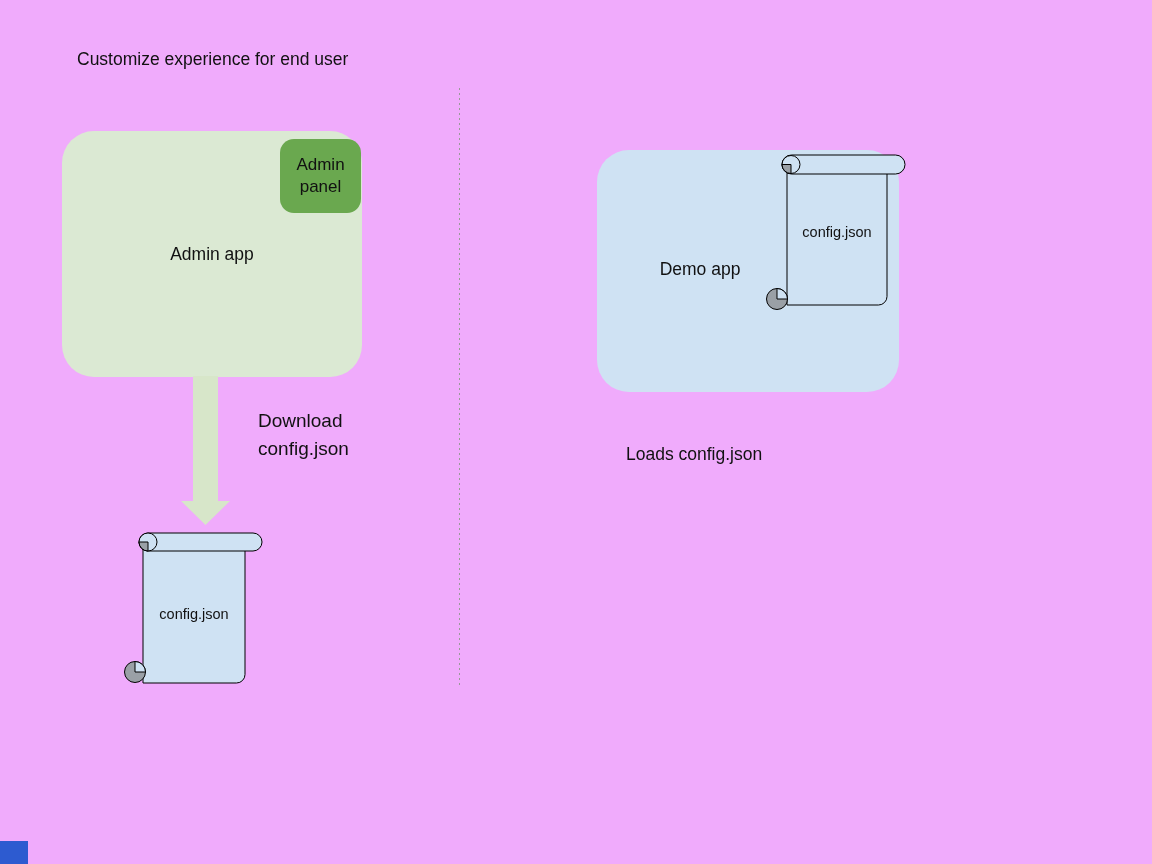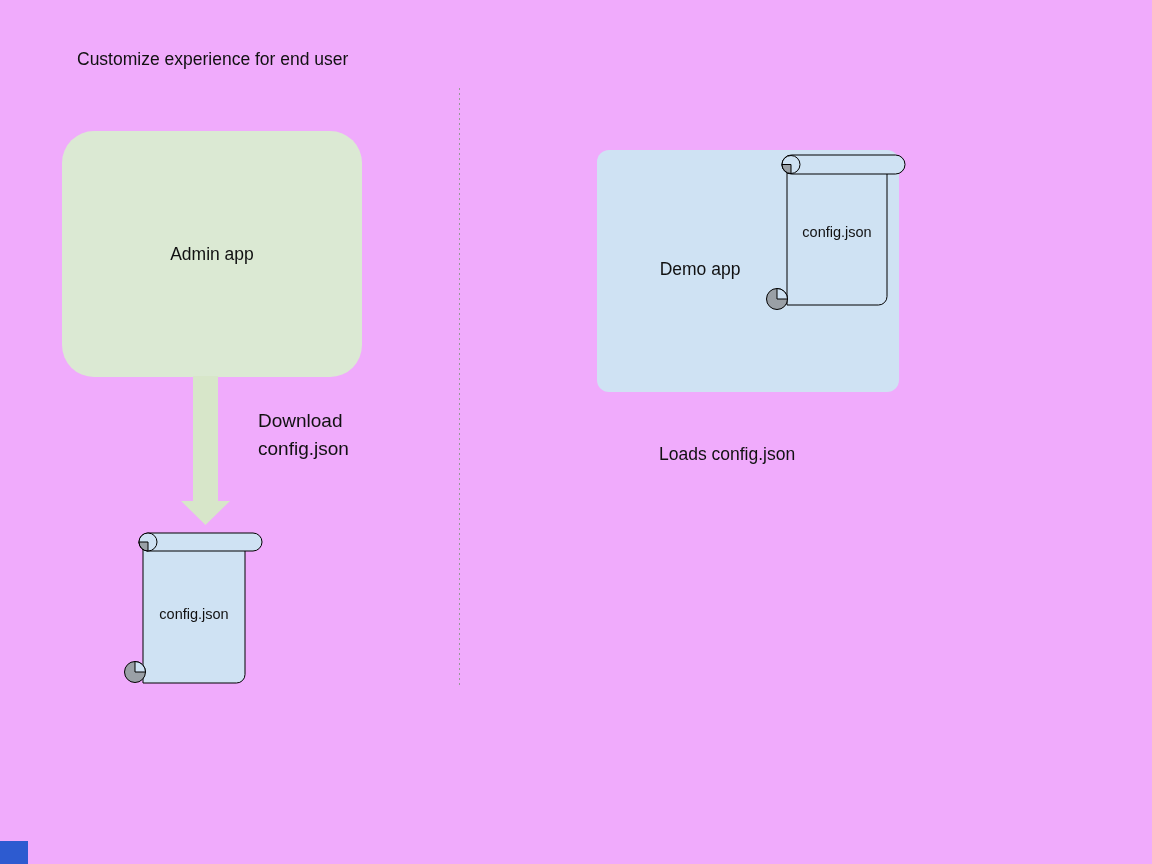--- a/index.html
+++ b/index.html
@@ -54,40 +54,40 @@
   .divider{
     left:459px;top:88px;width:1px;height:600px;
     background:repeating-linear-gradient(
       to bottom,
       var(--divider) 0px, var(--divider) 2px,
       transparent 2px, transparent 5px);
   }
   .demo-app{
     left:597px;top:150px;width:302px;height:242px;
     background:var(--file-fill);
-    border-radius:12px;
+    border-radius:32px;
   }
   .demo-app-label{
     left:23px;top:109px;width:160px;
     text-align:center;font-size:17.5px;
   }
   .scroll-wrap{width:160px;height:170px;}
   .scroll-left{left:115px;top:525px;}
   .scroll-right{left:760px;top:148px;}
   .scroll-wrap svg{position:absolute;left:0;top:0;}
   .scroll-label{
     position:absolute;
     text-align:center;
     font-size:14.5px;
     color:var(--text);
   }
   .scroll-left .scroll-label{left:28px;top:81px;width:102px;}
   .scroll-right .scroll-label{left:27px;top:76px;width:100px;}
   .loads-caption{
-    left:659px;top:444px;
+    left:626px;top:444px;
     font-size:17.5px;
   }
   .corner-fragment{
     left:0px;top:841px;width:28px;height:23px;
     background:var(--corner-fragment-fill);
   }
   .shape-outline{stroke:var(--outline);stroke-width:1;}
   .fill-file{fill:var(--file-fill);}
   .fill-curl{fill:var(--curl-shade);}
   .fill-arrow{fill:var(--arrow-fill);}
@@ -96,20 +96,23 @@
 <body>
 
 <div class="canvas">
 
   <div class="abs section-title" style="left:77px;top:49px;">Customize experience for end user</div>
 
   <div class="abs admin-app">
     <span class="admin-app-label">Admin app</span>
   </div>
 
+  <div class="abs admin-panel">
+    <span>Admin panel</span>
+  </div>
 
   <svg class="abs arrow-svg" width="60" height="152" viewBox="0 0 60 152" aria-hidden="true">
     <path class="fill-arrow" d="M18 0 H43 V125 H55 L30.5 149 L6 125 H18 Z"></path>
   </svg>
 
   <div class="abs download-caption">Download
 config.json</div>
 
   <div class="abs scroll-wrap scroll-left">
     <svg width="160" height="170" viewBox="0 0 160 170">

